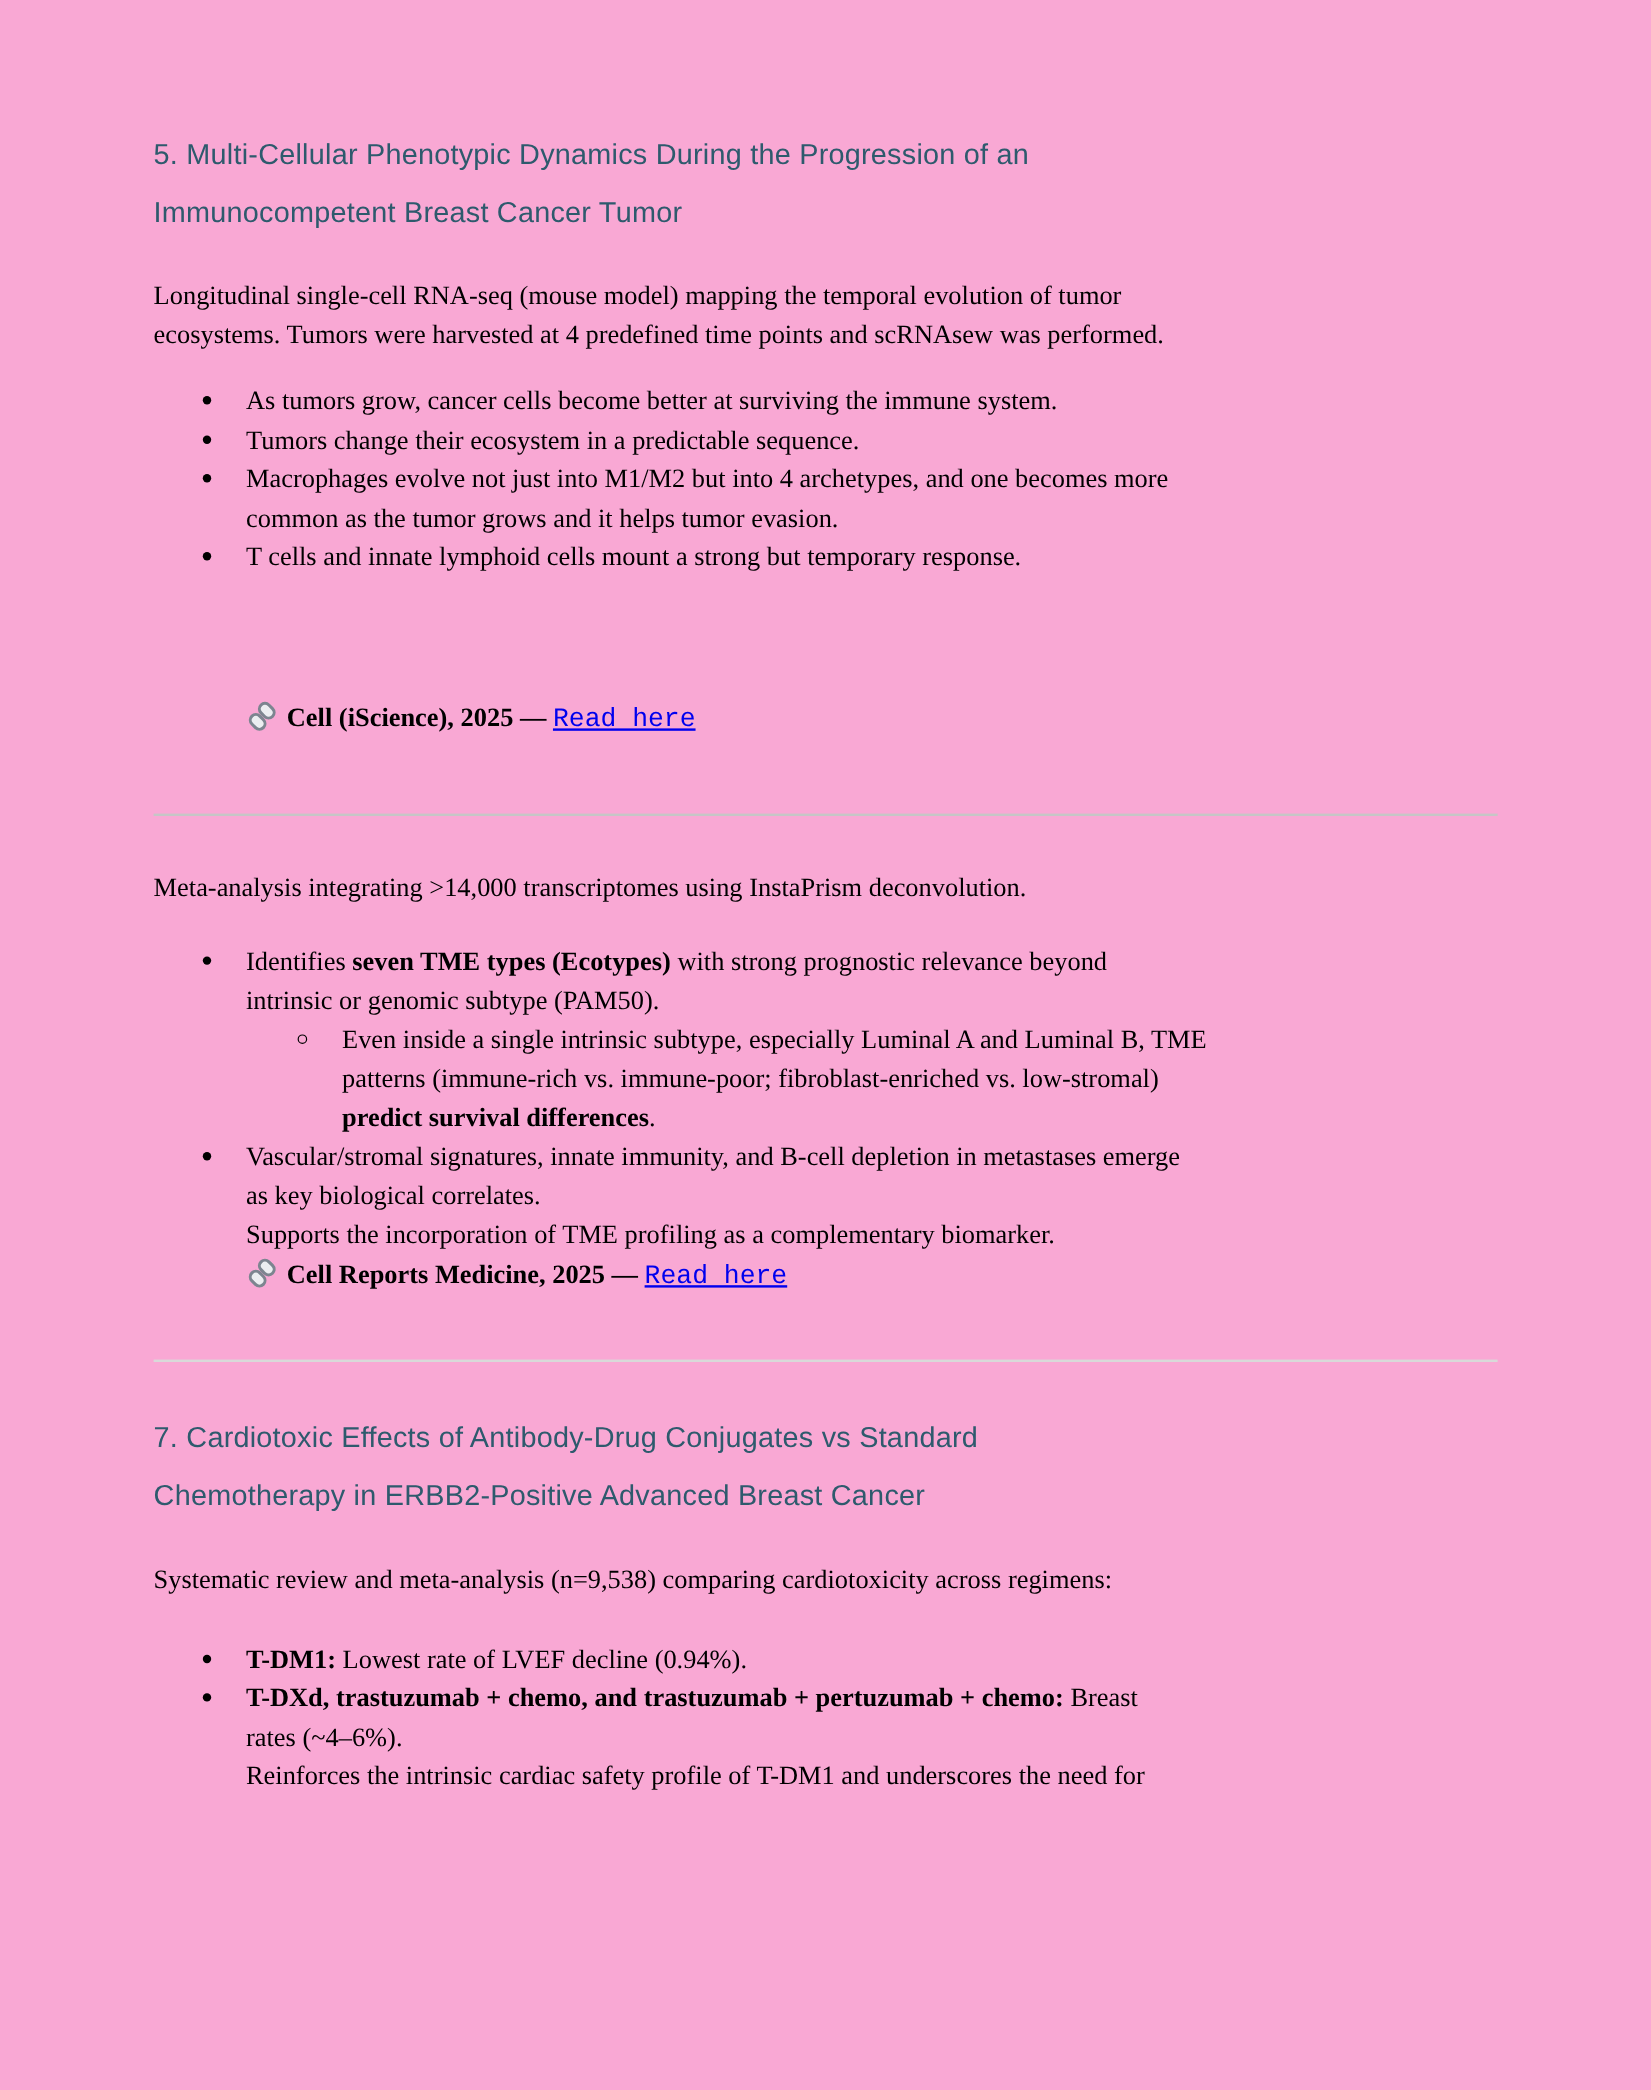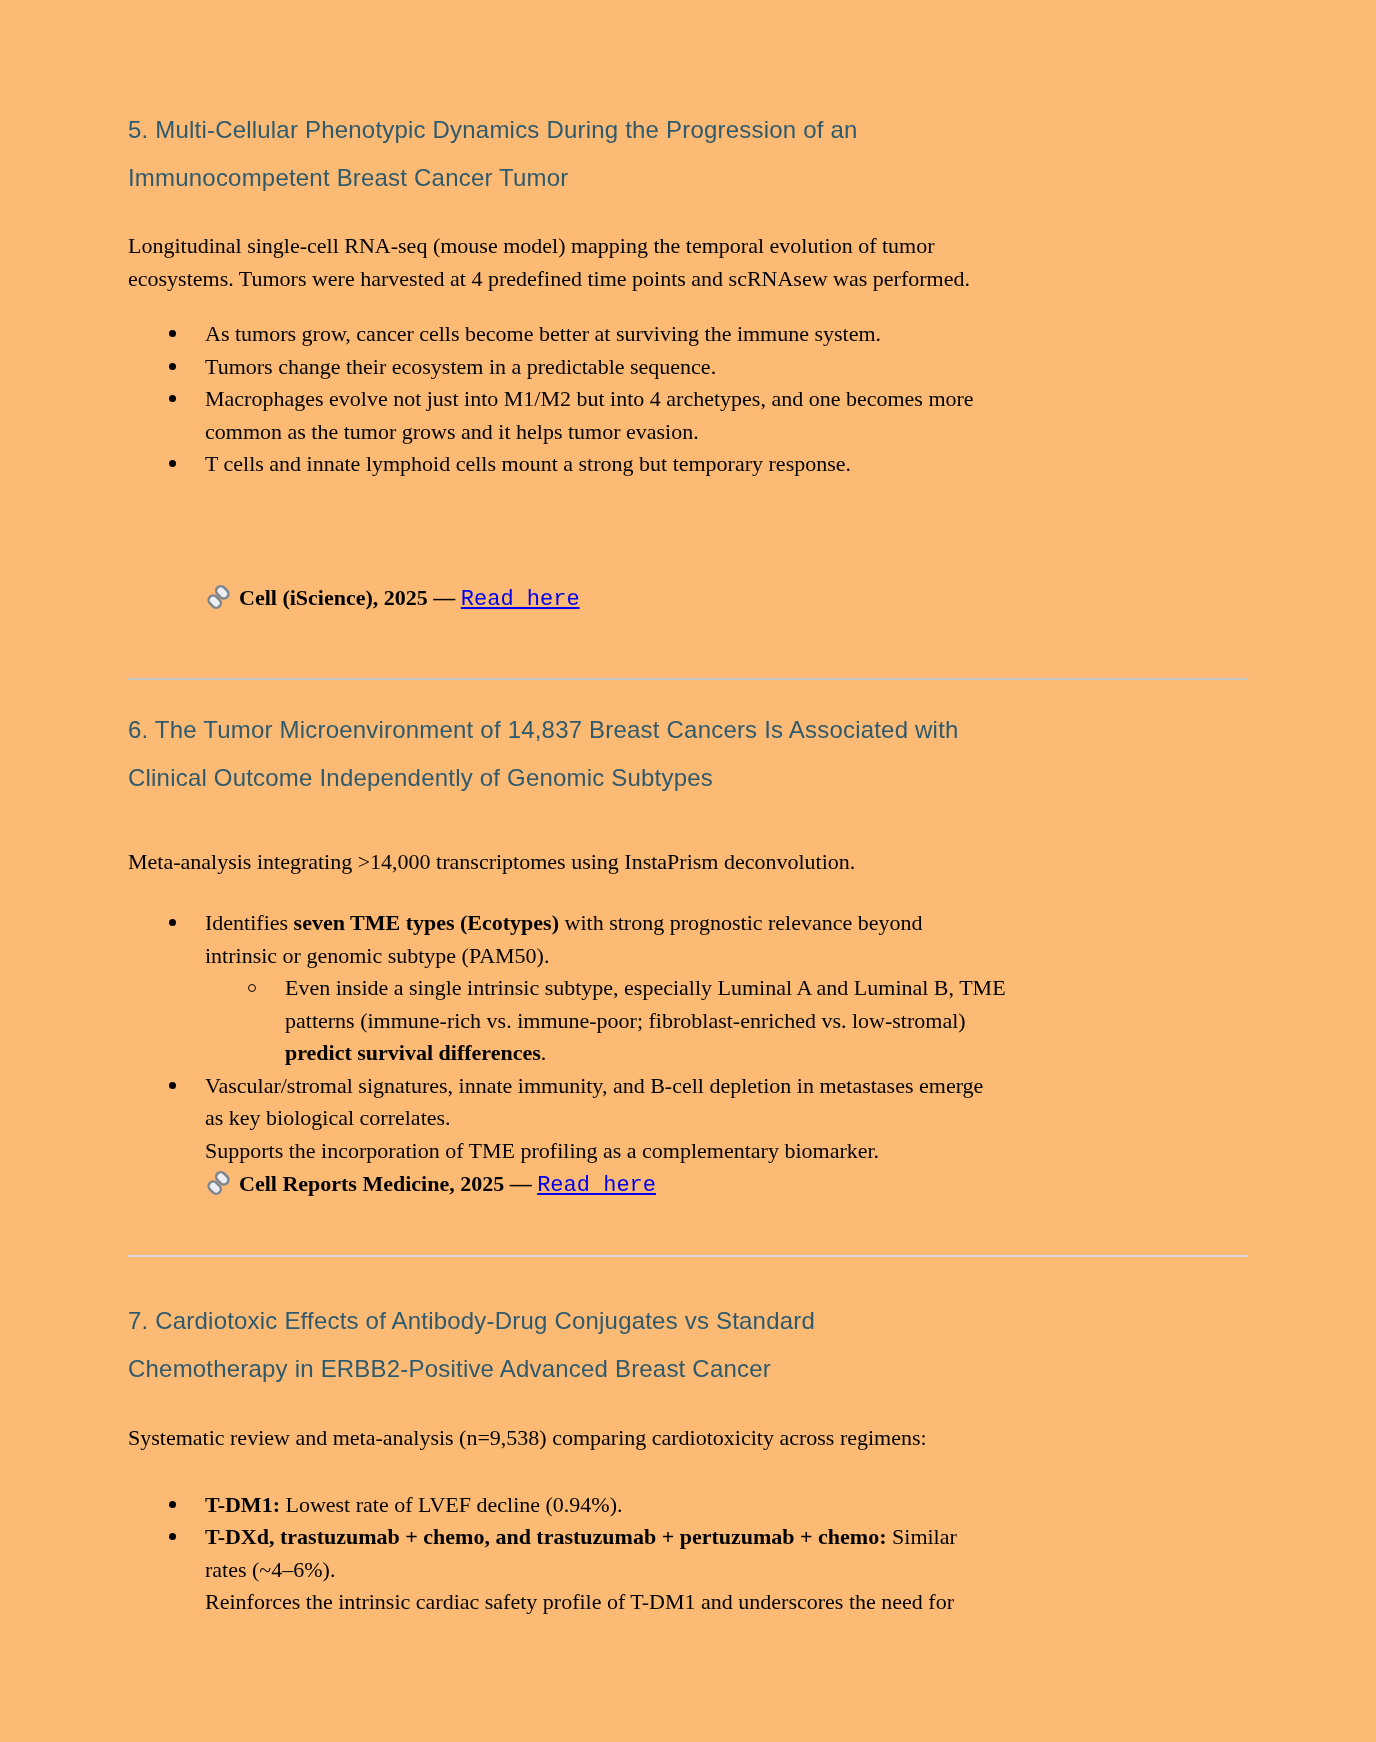--- a/index.html
+++ b/index.html
@@ -1,19 +1,19 @@
 <!DOCTYPE html>
 <html><head>
 <meta charset="utf-8">
 <style>
   html,body{margin:0;padding:0;background:#ffffff;}
   .page{
     position:relative;
     width:1376px;height:1742px;
-    background:#fdba74;
+    background:#f9a8d4;
     overflow:hidden;
     box-sizing:border-box;
     padding:106px 128px 0 128px;
     font-family:"Liberation Serif", serif;
     font-size:22px;
     color:#000000;
   }
   .heading{
     font-family:"Liberation Sans", sans-serif;
     font-size:24px;
@@ -104,21 +104,20 @@
     <svg class="link-icon-svg" viewBox="0 0 32 32">
       <g fill="none" stroke="#7d8590" stroke-width="3">
         <rect x="6" y="14" width="11" height="16" rx="5.5" transform="rotate(-45 11.5 22)" fill="#eceef1"></rect>
         <rect x="15" y="3" width="11" height="16" rx="5.5" transform="rotate(-45 20.5 11)" fill="#eceef1"></rect>
       </g>
     </svg><span class="cit-src">Cell (iScience), 2025 — </span><a class="readlink">Read here</a>
   </div>
 
   <hr class="divider hr1">
 
-  <div class="heading h6"><span>6. The Tumor Microenvironment of 14,837 Breast Cancers Is Associated with</span><br><span>Clinical Outcome Independently of Genomic Subtypes</span></div>
 
   <div class="para s6-intro"><span>Meta-analysis integrating &gt;14,000 transcriptomes using InstaPrism deconvolution.</span></div>
 
   <div class="list list6">
     <div class="li l1">
       <span class="marker-dot"></span>
       <span><span>Identifies </span><b>seven TME types (Ecotypes)</b><span> with strong prognostic relevance beyond</span><br><span>intrinsic or genomic subtype (PAM50).</span></span>
     </div>
     <div class="li l2">
       <span class="marker-ring"></span>
@@ -145,17 +144,17 @@
 
   <div class="para s7-intro"><span>Systematic review and meta-analysis (n=9,538) comparing cardiotoxicity across regimens:</span></div>
 
   <div class="list list7">
     <div class="li l1">
       <span class="marker-dot"></span>
       <span><b>T-DM1:</b><span> Lowest rate of LVEF decline (0.94%).</span></span>
     </div>
     <div class="li l1">
       <span class="marker-dot"></span>
-      <span><b>T-DXd, trastuzumab + chemo, and trastuzumab + pertuzumab + chemo:</b><span> Similar</span><br><span>rates (~4–6%).</span><br><span>Reinforces the intrinsic cardiac safety profile of T-DM1 and underscores the need for</span></span>
+      <span><b>T-DXd, trastuzumab + chemo, and trastuzumab + pertuzumab + chemo:</b><span> Breast</span><br><span>rates (~4–6%).</span><br><span>Reinforces the intrinsic cardiac safety profile of T-DM1 and underscores the need for</span></span>
     </div>
   </div>
 
 </div>
 
 </body></html>

